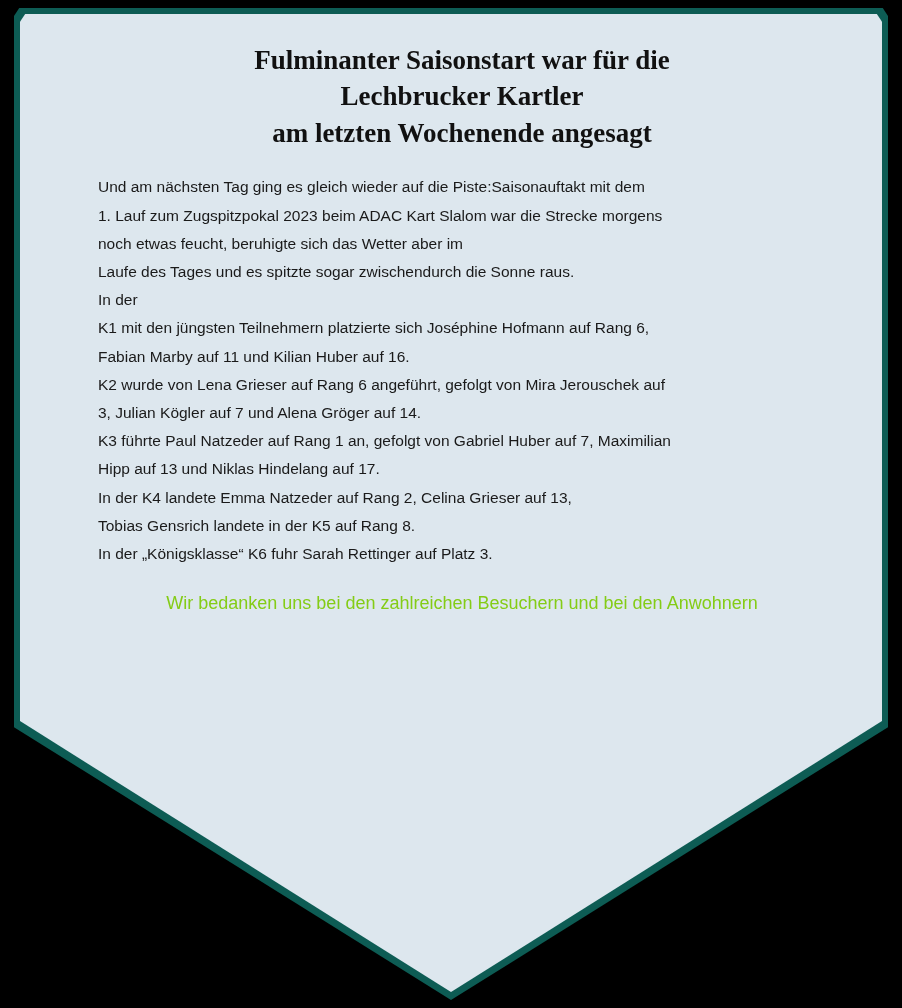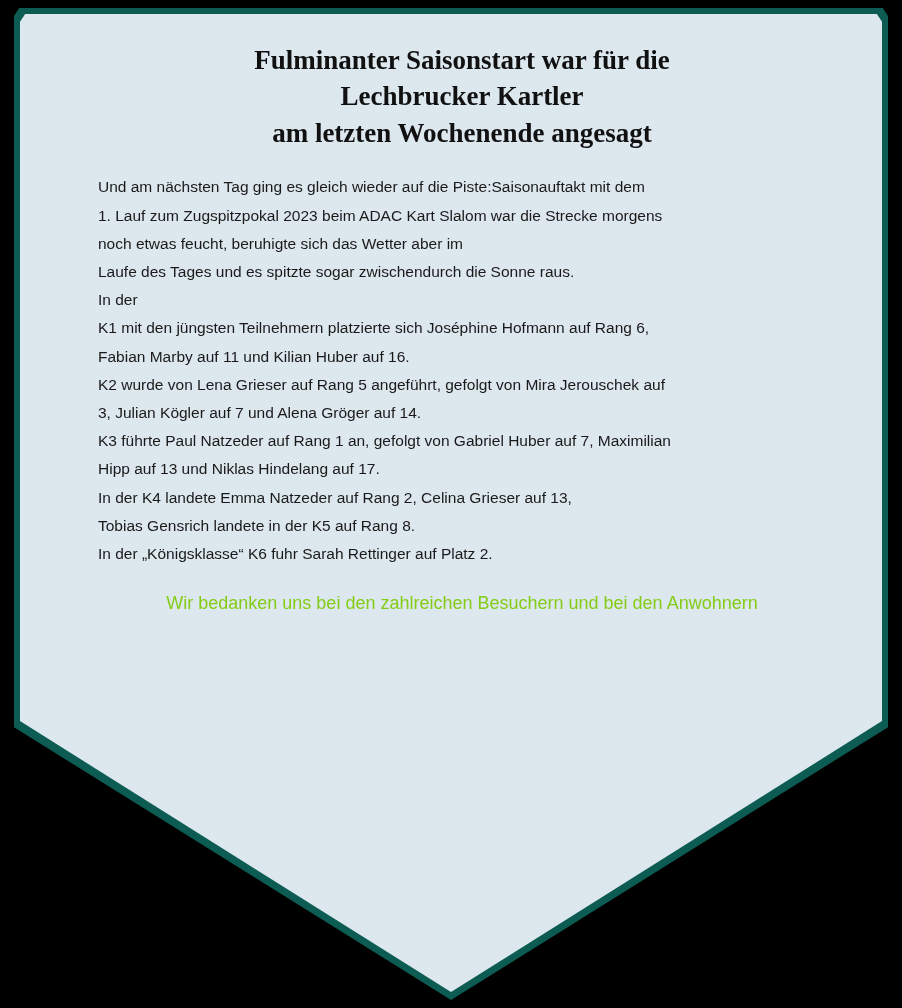--- a/index.html
+++ b/index.html
@@ -97,27 +97,27 @@
     </h1>
 
     <div class="body-block">
       <div class="body-line">Und am nächsten Tag ging es gleich wieder auf die Piste:Saisonauftakt mit dem</div>
       <div class="body-line">1. Lauf zum Zugspitzpokal 2023 beim ADAC Kart Slalom war die Strecke morgens</div>
       <div class="body-line">noch etwas feucht, beruhigte sich das Wetter aber im</div>
       <div class="body-line">Laufe des Tages und es spitzte sogar zwischendurch die Sonne raus.</div>
       <div class="body-line">In der</div>
       <div class="body-line">K1 mit den jüngsten Teilnehmern platzierte sich Joséphine Hofmann auf Rang 6,</div>
       <div class="body-line">Fabian Marby auf 11 und Kilian Huber auf 16.</div>
-      <div class="body-line">K2 wurde von Lena Grieser auf Rang 5 angeführt, gefolgt von Mira Jerouschek auf</div>
+      <div class="body-line">K2 wurde von Lena Grieser auf Rang 6 angeführt, gefolgt von Mira Jerouschek auf</div>
       <div class="body-line">3, Julian Kögler auf 7 und Alena Gröger auf 14.</div>
       <div class="body-line">K3 führte Paul Natzeder auf Rang 1 an, gefolgt von Gabriel Huber auf 7, Maximilian</div>
       <div class="body-line">Hipp auf 13 und Niklas Hindelang auf 17.</div>
       <div class="body-line">In der K4 landete Emma Natzeder auf Rang 2, Celina Grieser auf 13,</div>
       <div class="body-line">Tobias Gensrich landete in der K5 auf Rang 8.</div>
-      <div class="body-line">In der „Königsklasse“ K6 fuhr Sarah Rettinger auf Platz 2.</div>
+      <div class="body-line">In der „Königsklasse“ K6 fuhr Sarah Rettinger auf Platz 3.</div>
     </div>
 
     <div class="closing-block">
       <div class="closing-line">Wir bedanken uns bei den zahlreichen Besuchern und bei den Anwohnern</div>
     </div>
 
   </div>
 </div>
 
 </body></html>

